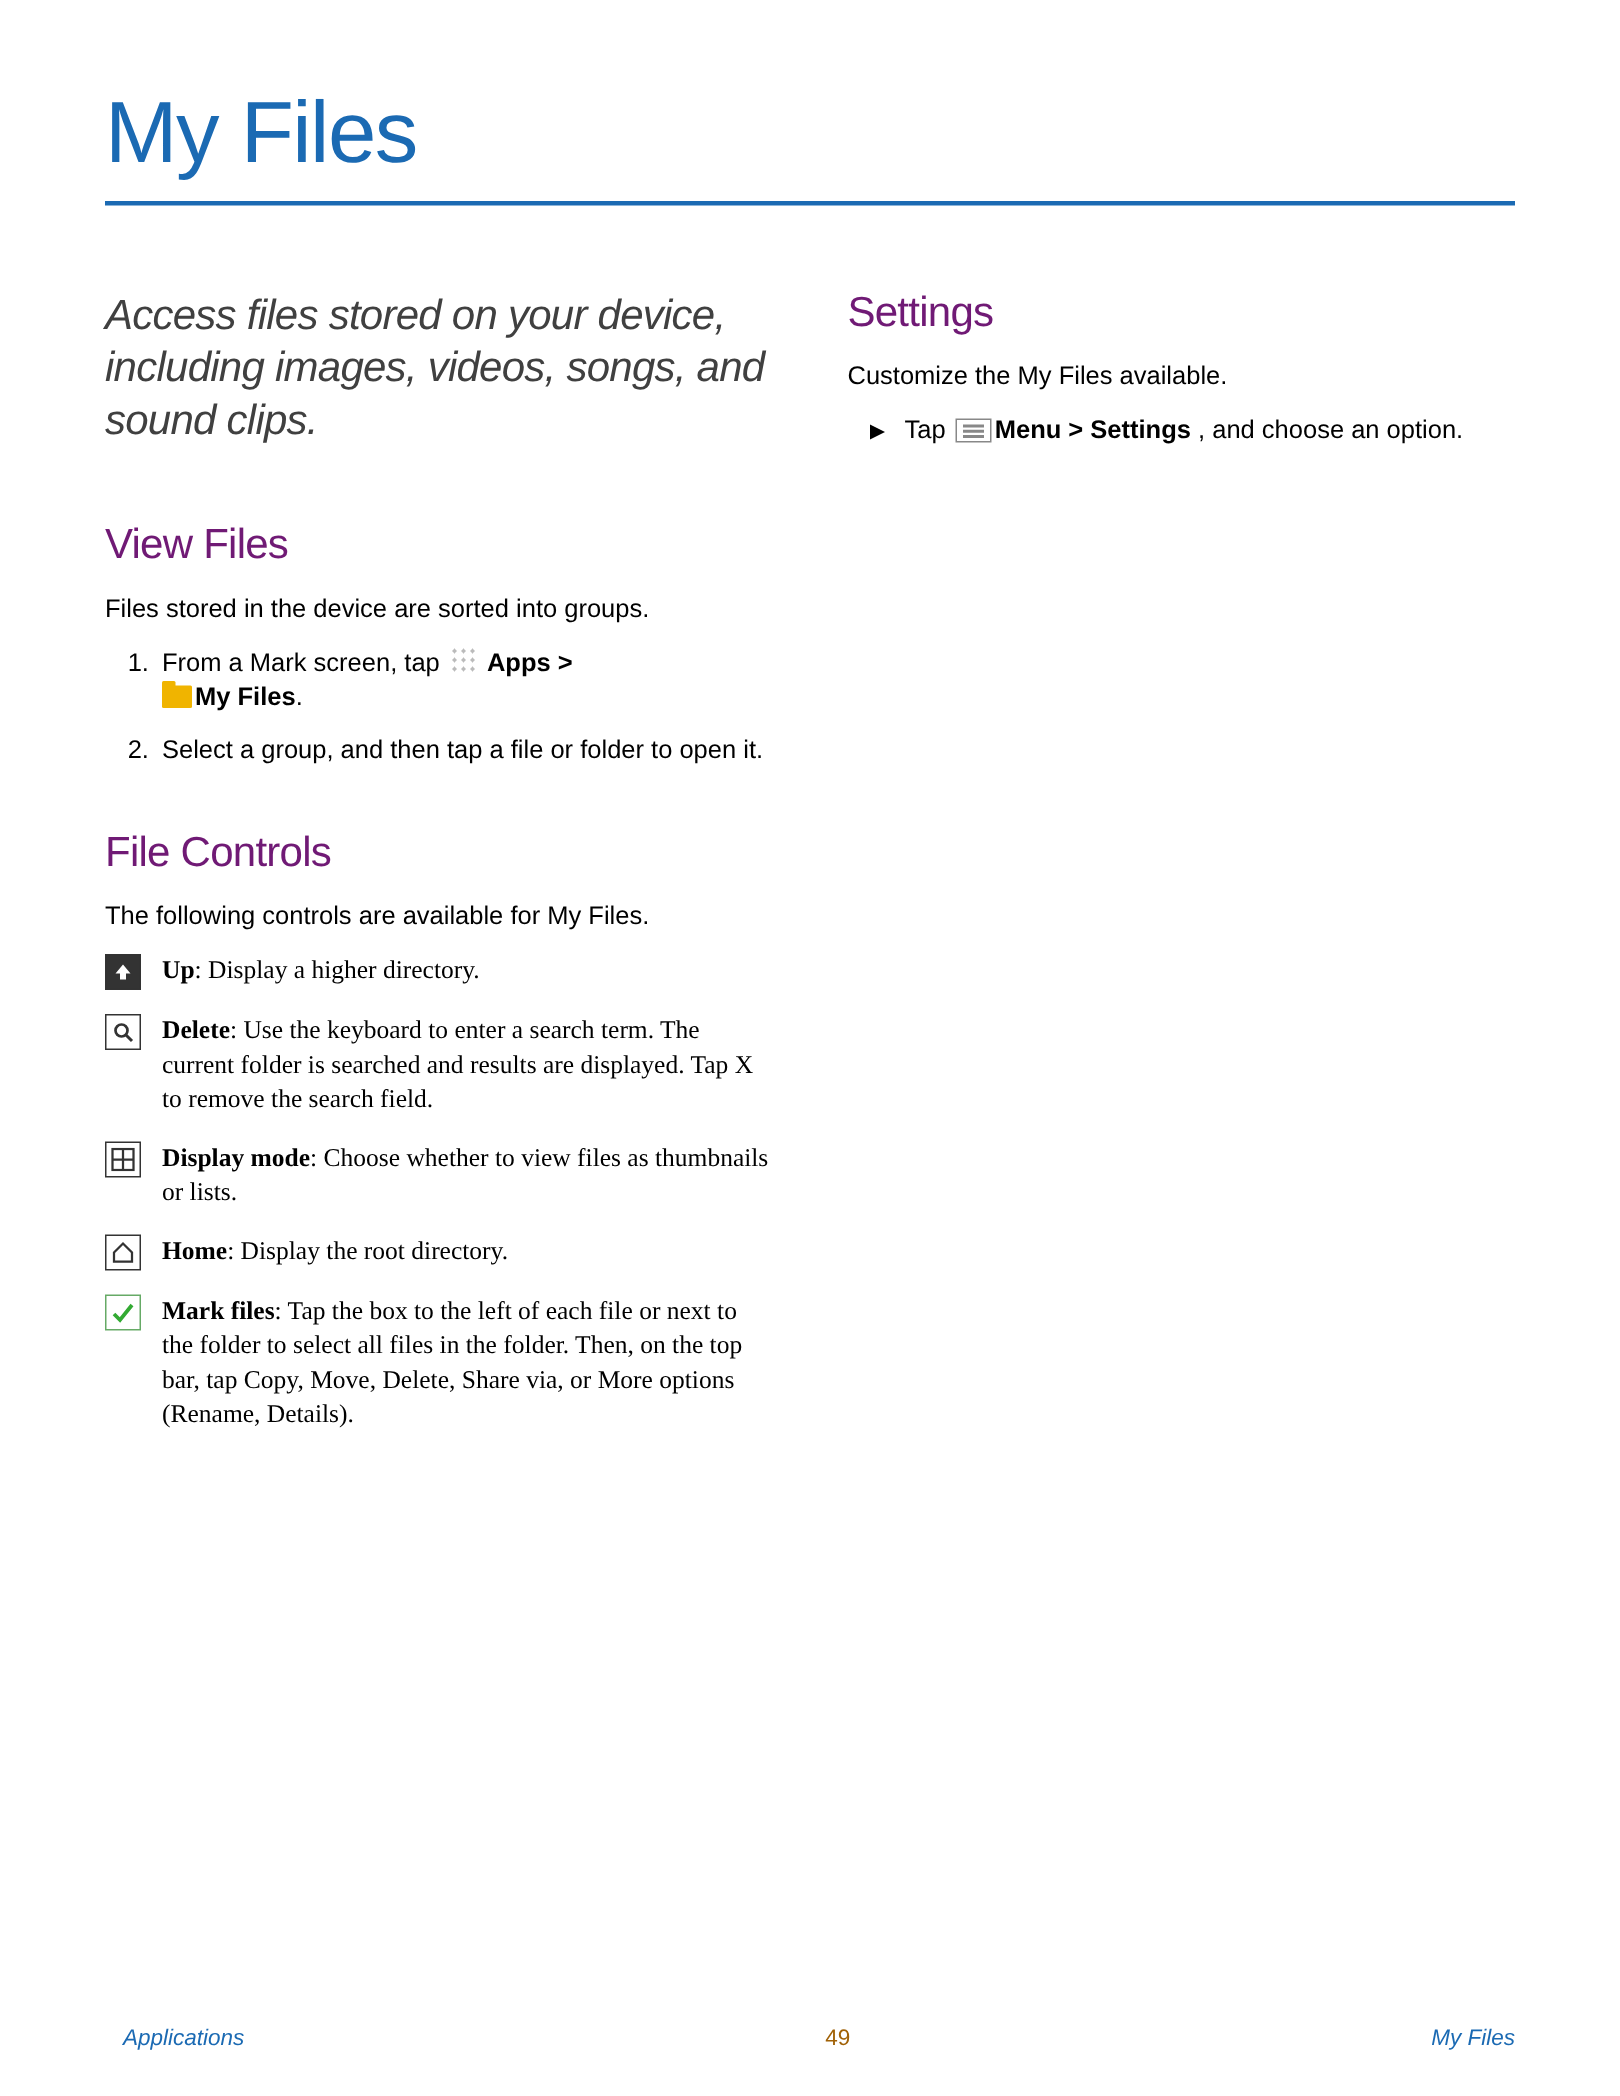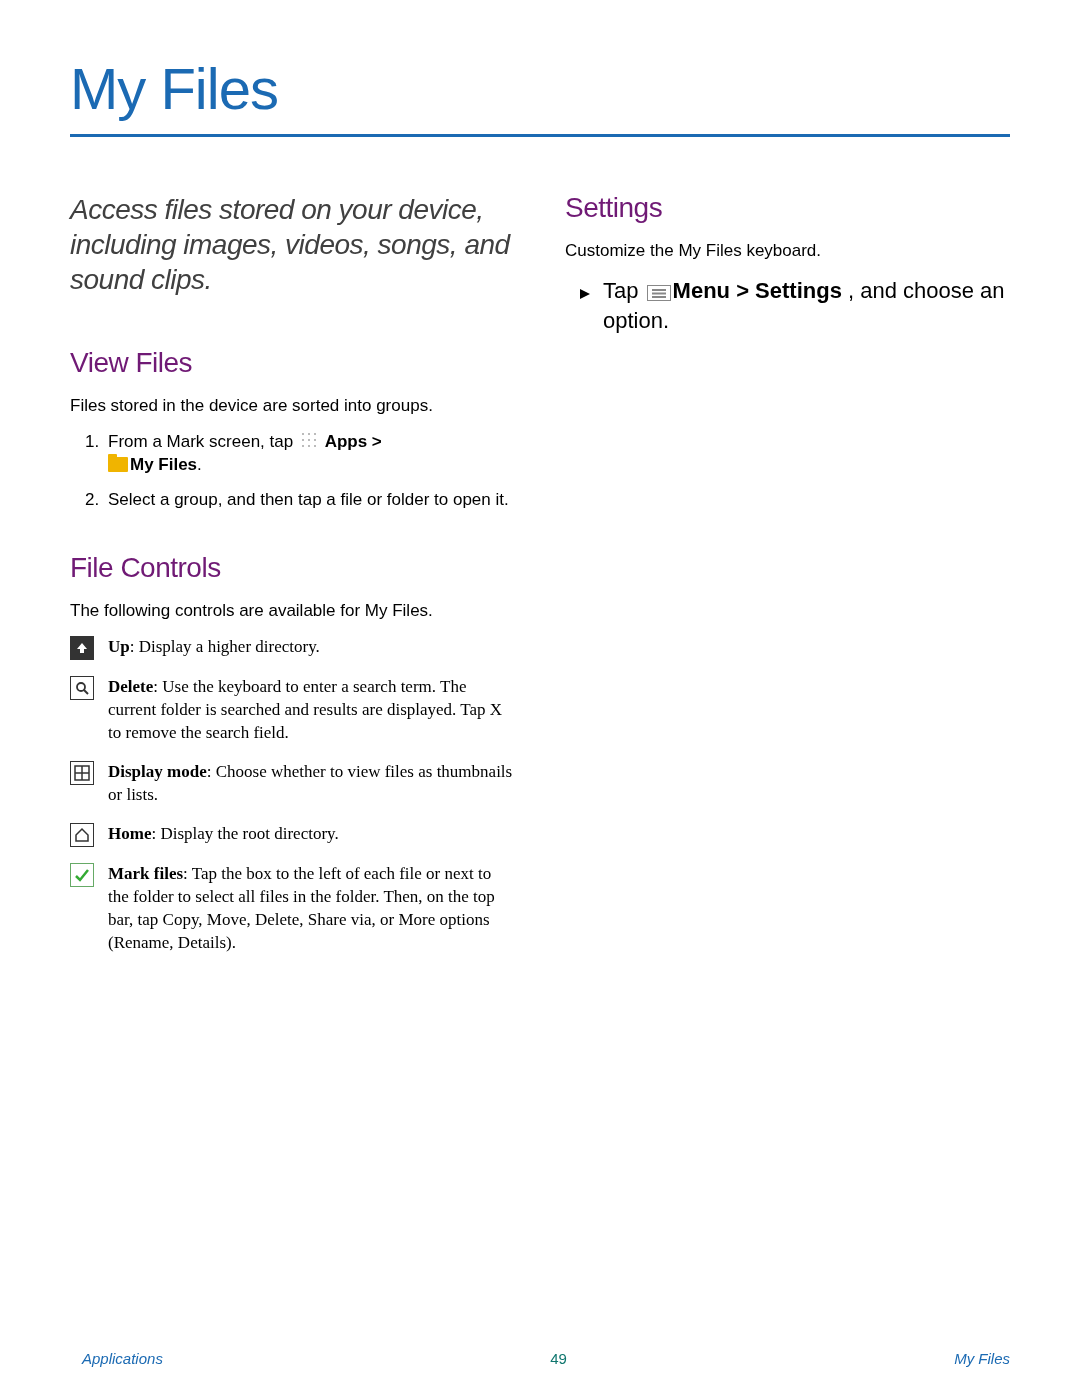--- a/index.html
+++ b/index.html
@@ -100,21 +100,21 @@
     align-items: center;
     justify-content: center;
   }
   .control-icon svg { width: 16px; height: 16px; }
   .control-text { flex: 1; }
   .icon-check { border-color: #6a6; }
   .icon-check svg { stroke: #3a3; }
   .arrow-bullet {
     display: flex;
     gap: 12px;
-    font-size: 22px;
+    font-size: 17px;
     line-height: 1.35;
     padding-left: 14px;
   }
   .arrow-bullet .tri { flex: 0 0 auto; padding-top: 2px; }
   .menu-icon {
     display: inline-block;
     width: 24px; height: 16px;
     border: 1.5px solid #888;
     vertical-align: -3px;
     margin: 0 2px;
@@ -129,21 +129,21 @@
   }
   .footer {
     position: absolute;
     left: 82px; right: 70px; bottom: 30px;
     display: flex;
     justify-content: space-between;
     font-size: 15px;
     font-style: italic;
     color: #1b6ab3;
   }
-  .footer .pnum { font-style: normal; color: #0f766e; }
+  .footer .pnum { font-style: normal; color: #a16207; }
   b { font-weight: bold; }
 </style>
 </head>
 <body>
 
 <h1 class="page-title">My Files</h1>
 
 <div class="columns">
 
   <div class="col">
@@ -213,21 +213,21 @@
             </svg>
         </div>
         <div class="control-text"><b>Mark files</b><span>: Tap the box to the left of each file or next to the folder to select all files in the folder. Then, on the top bar, tap Copy, Move, Delete, Share via, or More options (Rename, Details).</span></div>
       </div>
 
     </div>
   </div>
 
   <div class="col">
     <h2 class="section-h">Settings</h2>
-    <p class="body-text">Customize the My Files keyboard.</p>
+    <p class="body-text">Customize the My Files available.</p>
     <div class="arrow-bullet">
       <span class="tri">
         <svg width="12" height="12" viewBox="0 0 12 12">
             <path d="M1 1 L11 6 L1 11 Z" fill="#000"></path>
           </svg>
       </span>
       <span>
         <span>Tap </span><span class="menu-icon"></span><b>Menu &gt; Settings </b><span>, and choose an option.</span>
       </span>
     </div>

